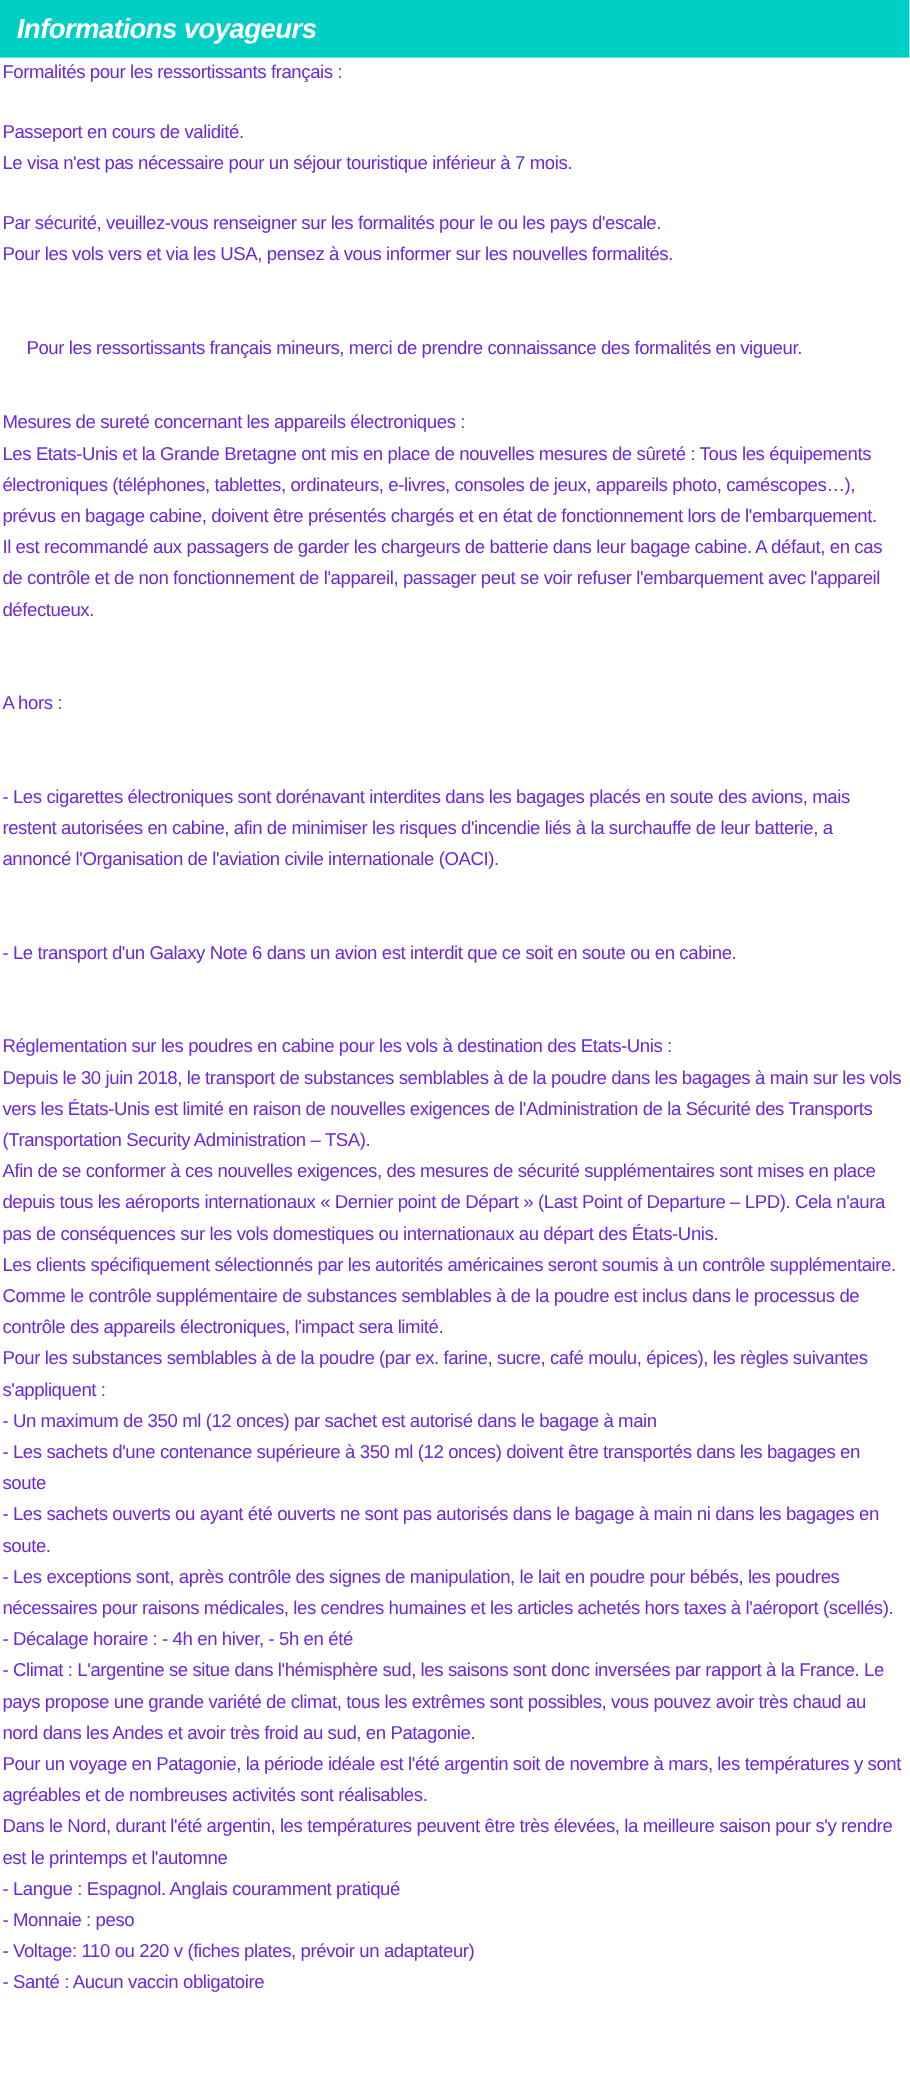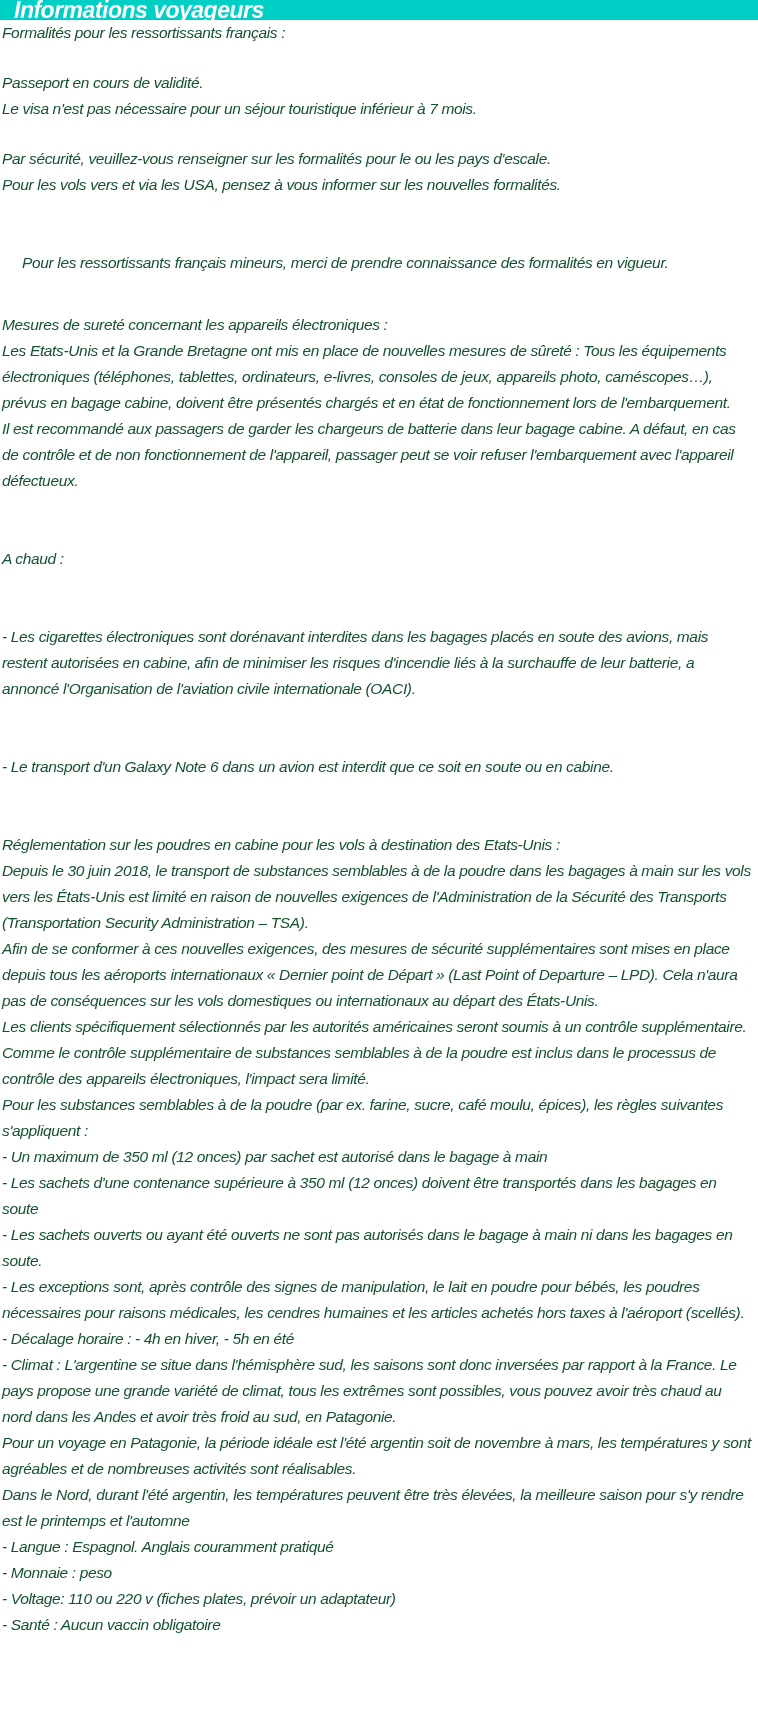--- a/index.html
+++ b/index.html
@@ -7,21 +7,21 @@
     background: #ffffff;
     width: 758px;
     font-family: "Liberation Sans", sans-serif;
   }
   body {
     min-height: 1735px;
     overflow: hidden;
   }
   .title-bar {
     background: #00CFC6;
-    height: 20px;
+    height: 48px;
     display: flex;
     align-items: center;
     padding-left: 14px;
   }
   .title-bar h1 {
     color: #ffffff;
     font-size: 23px;
     font-style: italic;
     font-weight: 700;
     letter-spacing: -0.5px;
@@ -35,25 +35,24 @@
     font-size: 26px;
     font-style: italic;
     font-weight: 700;
     letter-spacing: -0.5px;
     line-height: 30px;
   }
   .h-country { margin: 7px 0 22px 0; }
   .h-infos  { margin: 10px 0 12px 0; }
   p.para {
     font-size: 15.5px;
-    font-style: italic;
     line-height: 26px;
     letter-spacing: -0.35px;
     white-space: pre-line;
-    color: #14532d;
+    color: #6d28d9;
   }
   .g1  { margin-bottom: 24px; }
   .g15 { margin-bottom: 36px; margin-left: 20px; }
   .g2  { margin-bottom: 52px; }
 </style>
 </head>
 <body>
 
 <header class="title-bar">
   <h1>Informations voyageurs</h1>
@@ -64,21 +63,21 @@
 
   <p class="para g1">Formalités pour les ressortissants français :</p>
   <p class="para g1">Passeport en cours de validité.
 Le visa n'est pas nécessaire pour un séjour touristique inférieur à 7 mois.</p>
   <p class="para g2">Par sécurité, veuillez-vous renseigner sur les formalités pour le ou les pays d'escale.
 Pour les vols vers et via les USA, pensez à vous informer sur les nouvelles formalités.</p>
   <p class="para g15">Pour les ressortissants français mineurs, merci de prendre connaissance des formalités en vigueur.</p>
   <p class="para g2">Mesures de sureté concernant les appareils électroniques :
 Les Etats-Unis et la Grande Bretagne ont mis en place de nouvelles mesures de sûreté : Tous les équipements électroniques (téléphones, tablettes, ordinateurs, e-livres, consoles de jeux, appareils photo, caméscopes…), prévus en bagage cabine, doivent être présentés chargés et en état de fonctionnement lors de l'embarquement.
 Il est recommandé aux passagers de garder les chargeurs de batterie dans leur bagage cabine. A défaut, en cas de contrôle et de non fonctionnement de l'appareil, passager peut se voir refuser l'embarquement avec l'appareil défectueux.</p>
-  <p class="para g2">A chaud :</p>
+  <p class="para g2">A hors :</p>
   <p class="para g2">- Les cigarettes électroniques sont dorénavant interdites dans les bagages placés en soute des avions, mais restent autorisées en cabine, afin de minimiser les risques d'incendie liés à la surchauffe de leur batterie, a annoncé l'Organisation de l'aviation civile internationale (OACI).</p>
   <p class="para g2">- Le transport d'un Galaxy Note 6 dans un avion est interdit que ce soit en soute ou en cabine.</p>
   <p class="para">Réglementation sur les poudres en cabine pour les vols à destination des Etats-Unis :
 Depuis le 30 juin 2018, le transport de substances semblables à de la poudre dans les bagages à main sur les vols vers les États-Unis est limité en raison de nouvelles exigences de l'Administration de la Sécurité des Transports (Transportation Security Administration – TSA).
 Afin de se conformer à ces nouvelles exigences, des mesures de sécurité supplémentaires sont mises en place depuis tous les aéroports internationaux « Dernier point de Départ » (Last Point of Departure – LPD). Cela n'aura pas de conséquences sur les vols domestiques ou internationaux au départ des États-Unis.
 Les clients spécifiquement sélectionnés par les autorités américaines seront soumis à un contrôle supplémentaire.
 Comme le contrôle supplémentaire de substances semblables à de la poudre est inclus dans le processus de contrôle des appareils électroniques, l'impact sera limité.
 Pour les substances semblables à de la poudre (par ex. farine, sucre, café moulu, épices), les règles suivantes s'appliquent :
 - Un maximum de 350 ml (12 onces) par sachet est autorisé dans le bagage à main
 - Les sachets d'une contenance supérieure à 350 ml (12 onces) doivent être transportés dans les bagages en soute

